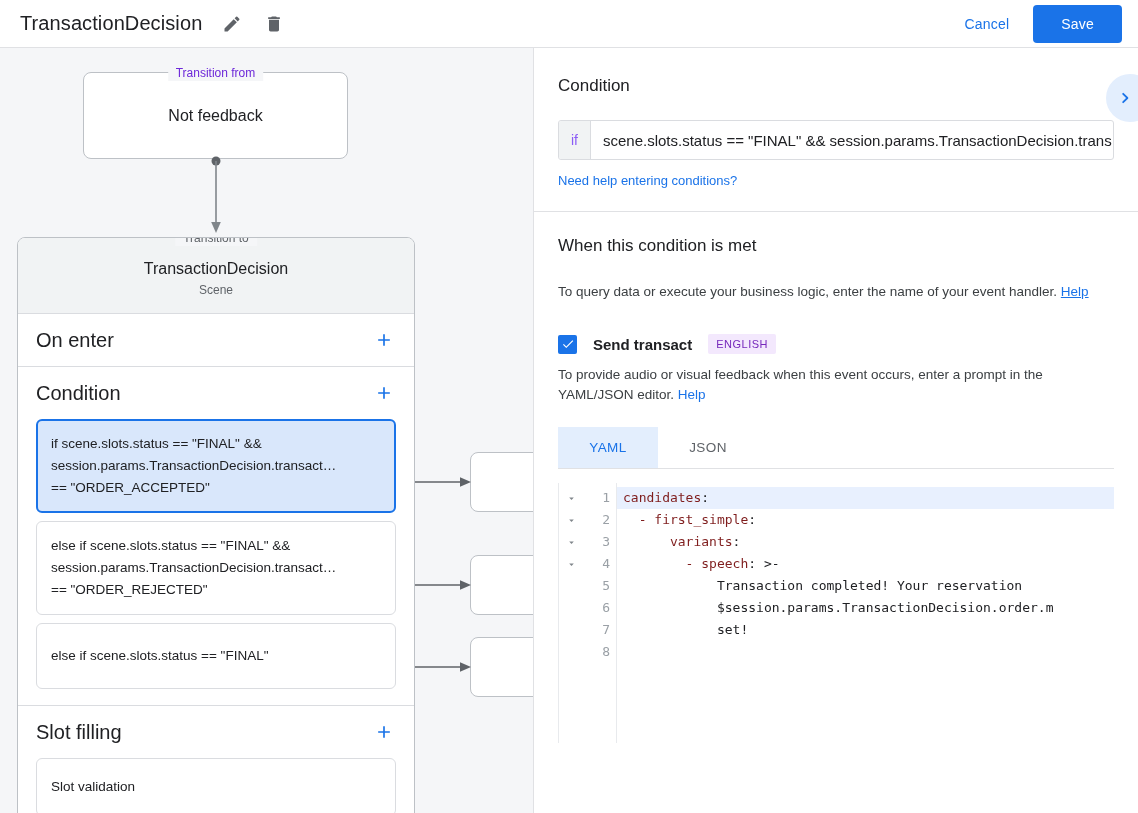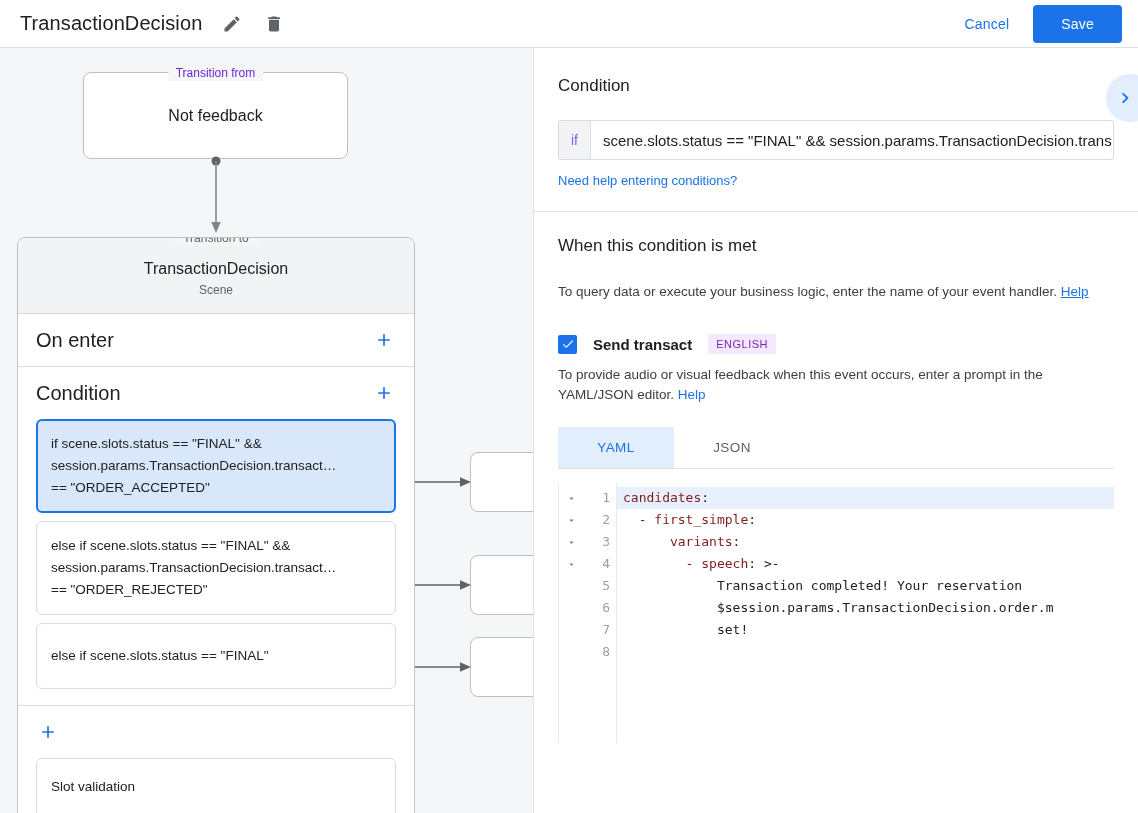--- a/index.html
+++ b/index.html
@@ -315,21 +315,21 @@
   }
 
   #prompts-block { margin-top: 32px; }
 
   #tabs {
     display: flex;
     margin-top: 22px;
     border-bottom: 1px solid #e0e1e4;
   }
   .tab {
-    width: 116px;
+    width: 100px;
     text-align: center;
     padding: 13px 0;
     font-size: 13.5px;
     font-weight: 500;
     letter-spacing: .4px;
     cursor: pointer;
     color: #5f6368;
   }
   .tab.active { background: #e3eefd; color: #1a73e8; }
 
@@ -477,20 +477,21 @@
         <span class="ln">== "ORDER_REJECTED"</span>
       </div>
 
       <div class="cond-card" style="padding-top:21px;padding-bottom:21px;">
         <span class="ln">else if scene.slots.status == "FINAL"</span>
       </div>
     </div>
 
     <div class="section sect-pad-bottom">
       <div class="section-header">
+        <div class="section-title">Slot filling</div>
         <div class="plus-btn">
           <svg width="20" height="20" viewBox="0 0 24 24">
             <path d="M19 13h-6v6h-2v-6H5v-2h6V5h2v6h6v2z"></path>
           </svg>
         </div>
       </div>
       <div class="cond-card" style="padding-top:17px;padding-bottom:17px;">
         <span class="ln">Slot validation</span>
       </div>
     </div>

